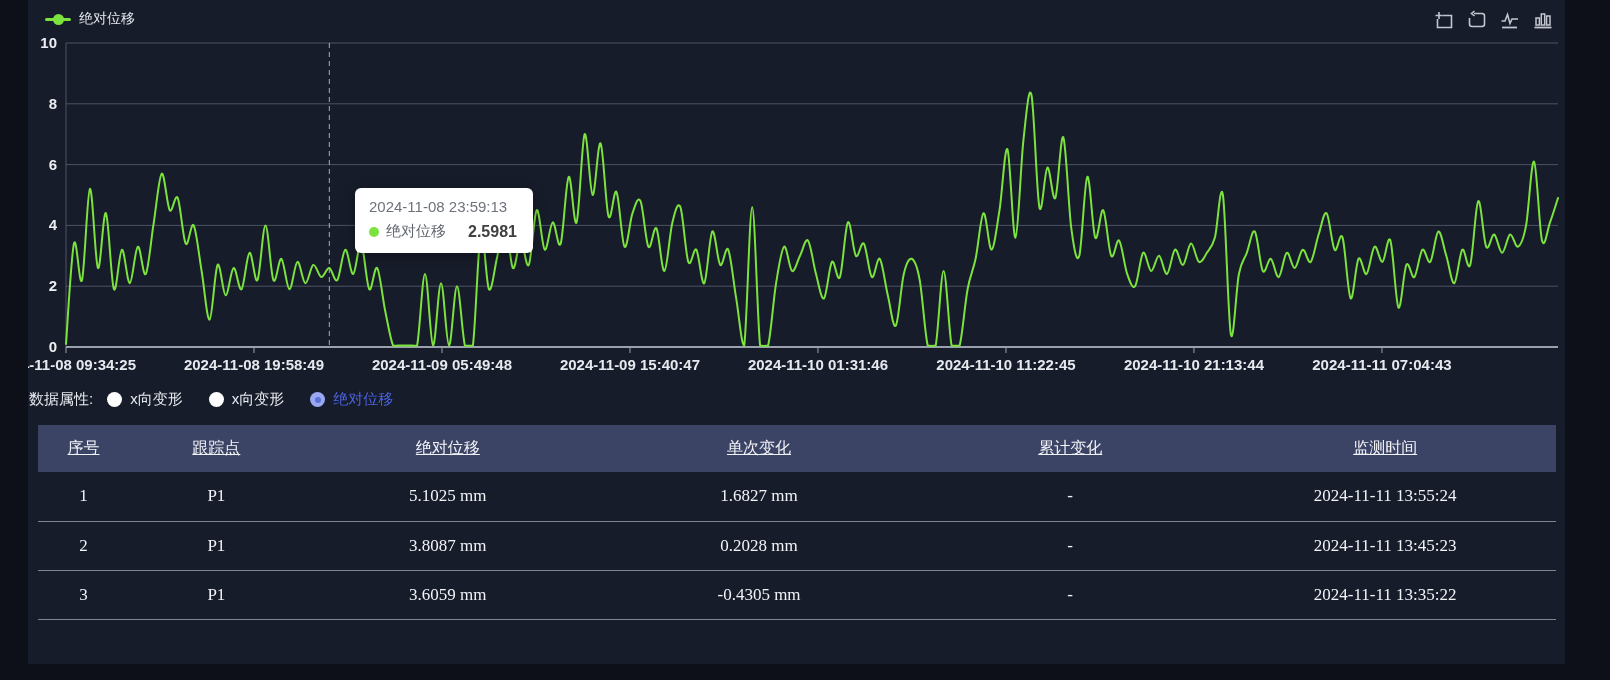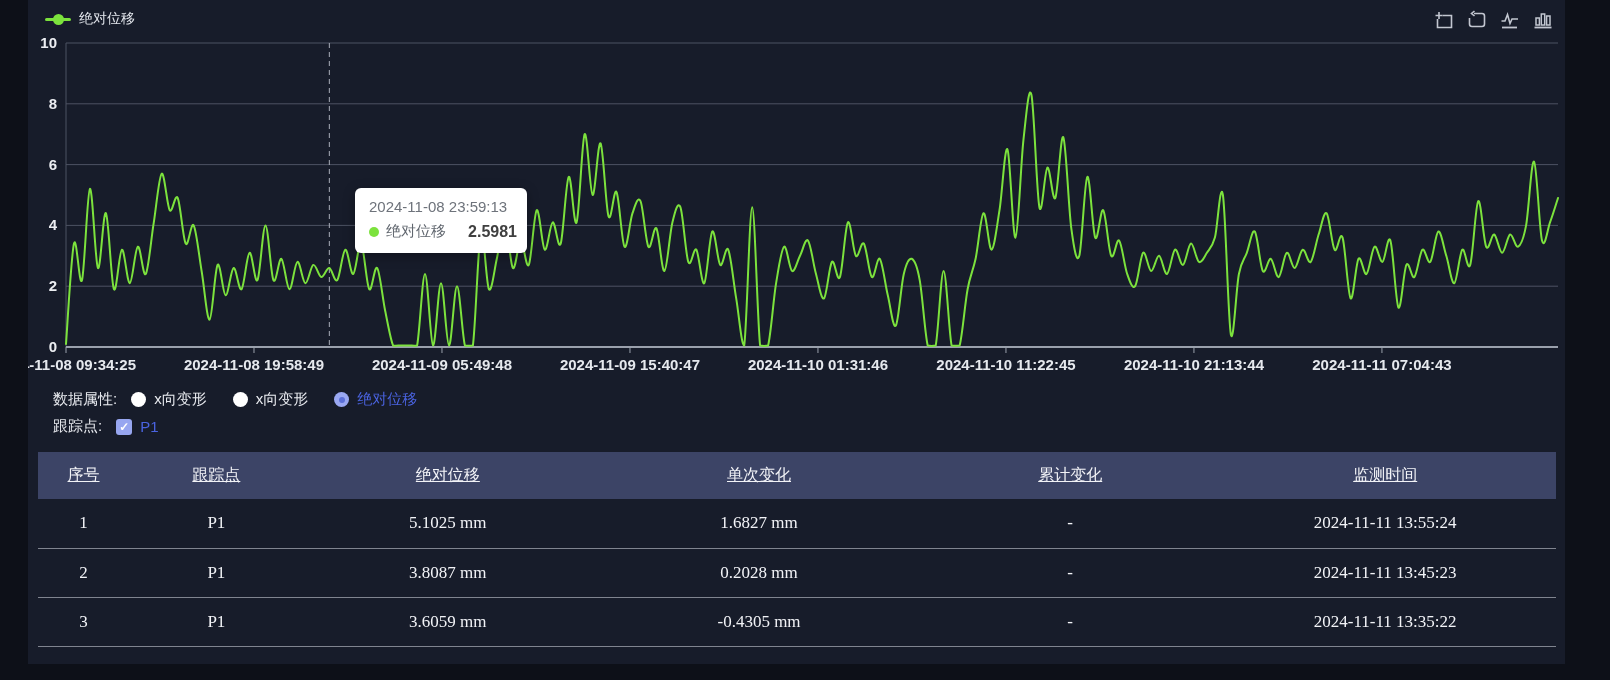--- a/index.html
+++ b/index.html
@@ -13,29 +13,29 @@
   .chart svg { position:absolute; left:0; top:0; }
   svg text { font-family:"Liberation Sans", sans-serif; }
   .legend { position:absolute; left:17px; top:10px; display:flex; align-items:center; gap:8px; z-index:3; cursor:pointer; }
   .legend-marker { position:relative; width:26px; height:3px; border-radius:2px; background:#7ce23d; }
   .legend-marker::after { content:''; position:absolute; left:8px; top:-4px; width:11px; height:11px;
     border-radius:50%; background:#7ce23d; }
   .legend-label { color:#e3e6ec; font-size:14px; }
   .toolbox { position:absolute; right:12px; top:10px; display:flex; gap:13px; z-index:3; }
   .toolbox svg { position:static; cursor:pointer; }
   .tooltip { position:absolute; left:327px; top:188px; z-index:4; background:#ffffff;
-    border-radius:6px; padding:10px 10px 12px 14px; box-shadow:0 3px 12px rgba(0,0,0,.35);
+    border-radius:6px; padding:10px 16px 12px 14px; box-shadow:0 3px 12px rgba(0,0,0,.35);
     min-width:172px; pointer-events:none; }
   .tooltip-time { color:#6e737b; font-size:15px; margin-bottom:7px; white-space:nowrap; }
   .tooltip-row { display:flex; align-items:center; font-size:15px; color:#60666e; white-space:nowrap; }
   .tooltip-dot { width:10px; height:10px; border-radius:50%; background:#7ce23d; margin-right:7px; flex:0 0 auto; }
   .tooltip-val { margin-left:auto; padding-left:22px; font-weight:bold; color:#404040; font-size:16px; }
 
   
-  .controls { padding:6px 0 0 25px; color:#e8eaef; font-size:15px; }
+  .controls { padding:6px 0 0 1px; color:#e8eaef; font-size:15px; }
   .ctl-row { display:flex; align-items:center; height:27px; }
   .ctl-label { margin-right:14px; }
   .opt { display:flex; align-items:center; margin-right:26px; cursor:pointer; }
   .radio { width:15px; height:15px; border-radius:50%; background:#ffffff; margin-right:8px; position:relative; flex:0 0 auto; }
   .radio.checked { background:#9aa8f2; }
   .radio.checked::after { content:''; position:absolute; left:4.5px; top:4.5px; width:6px; height:6px;
     border-radius:50%; background:#5c70d8; }
   .opt-label.checked { color:#4a63e0; }
   .checkbox { width:16px; height:16px; border-radius:3px; background:#97a6f0; margin-right:8px;
     display:flex; align-items:center; justify-content:center; color:#fff; font-size:12px; font-weight:bold; flex:0 0 auto; }
@@ -143,29 +143,20 @@
           <label class="opt">
             <span class="radio"></span>
             <span class="opt-label">x向变形</span>
           </label>
           <label class="opt">
             <span class="radio checked"></span>
             <span class="opt-label checked">绝对位移</span>
           </label>
         </span>
     </div>
-    <div class="ctl-row">
-      <span class="ctl-label">跟踪点:</span>
-      <span id="point-options" style="display:flex;align-items:center;">
-          <label class="opt">
-            <span class="checkbox">✓</span>
-            <span class="cb-label">P1</span>
-          </label>
-        </span>
-    </div>
   </div>
 
   <div class="tbl-wrap">
     <table>
       <colgroup>
         <col style="width:6%">
           <col style="width:11.5%">
           <col style="width:19%">
         <col style="width:22%">
           <col style="width:19%">

